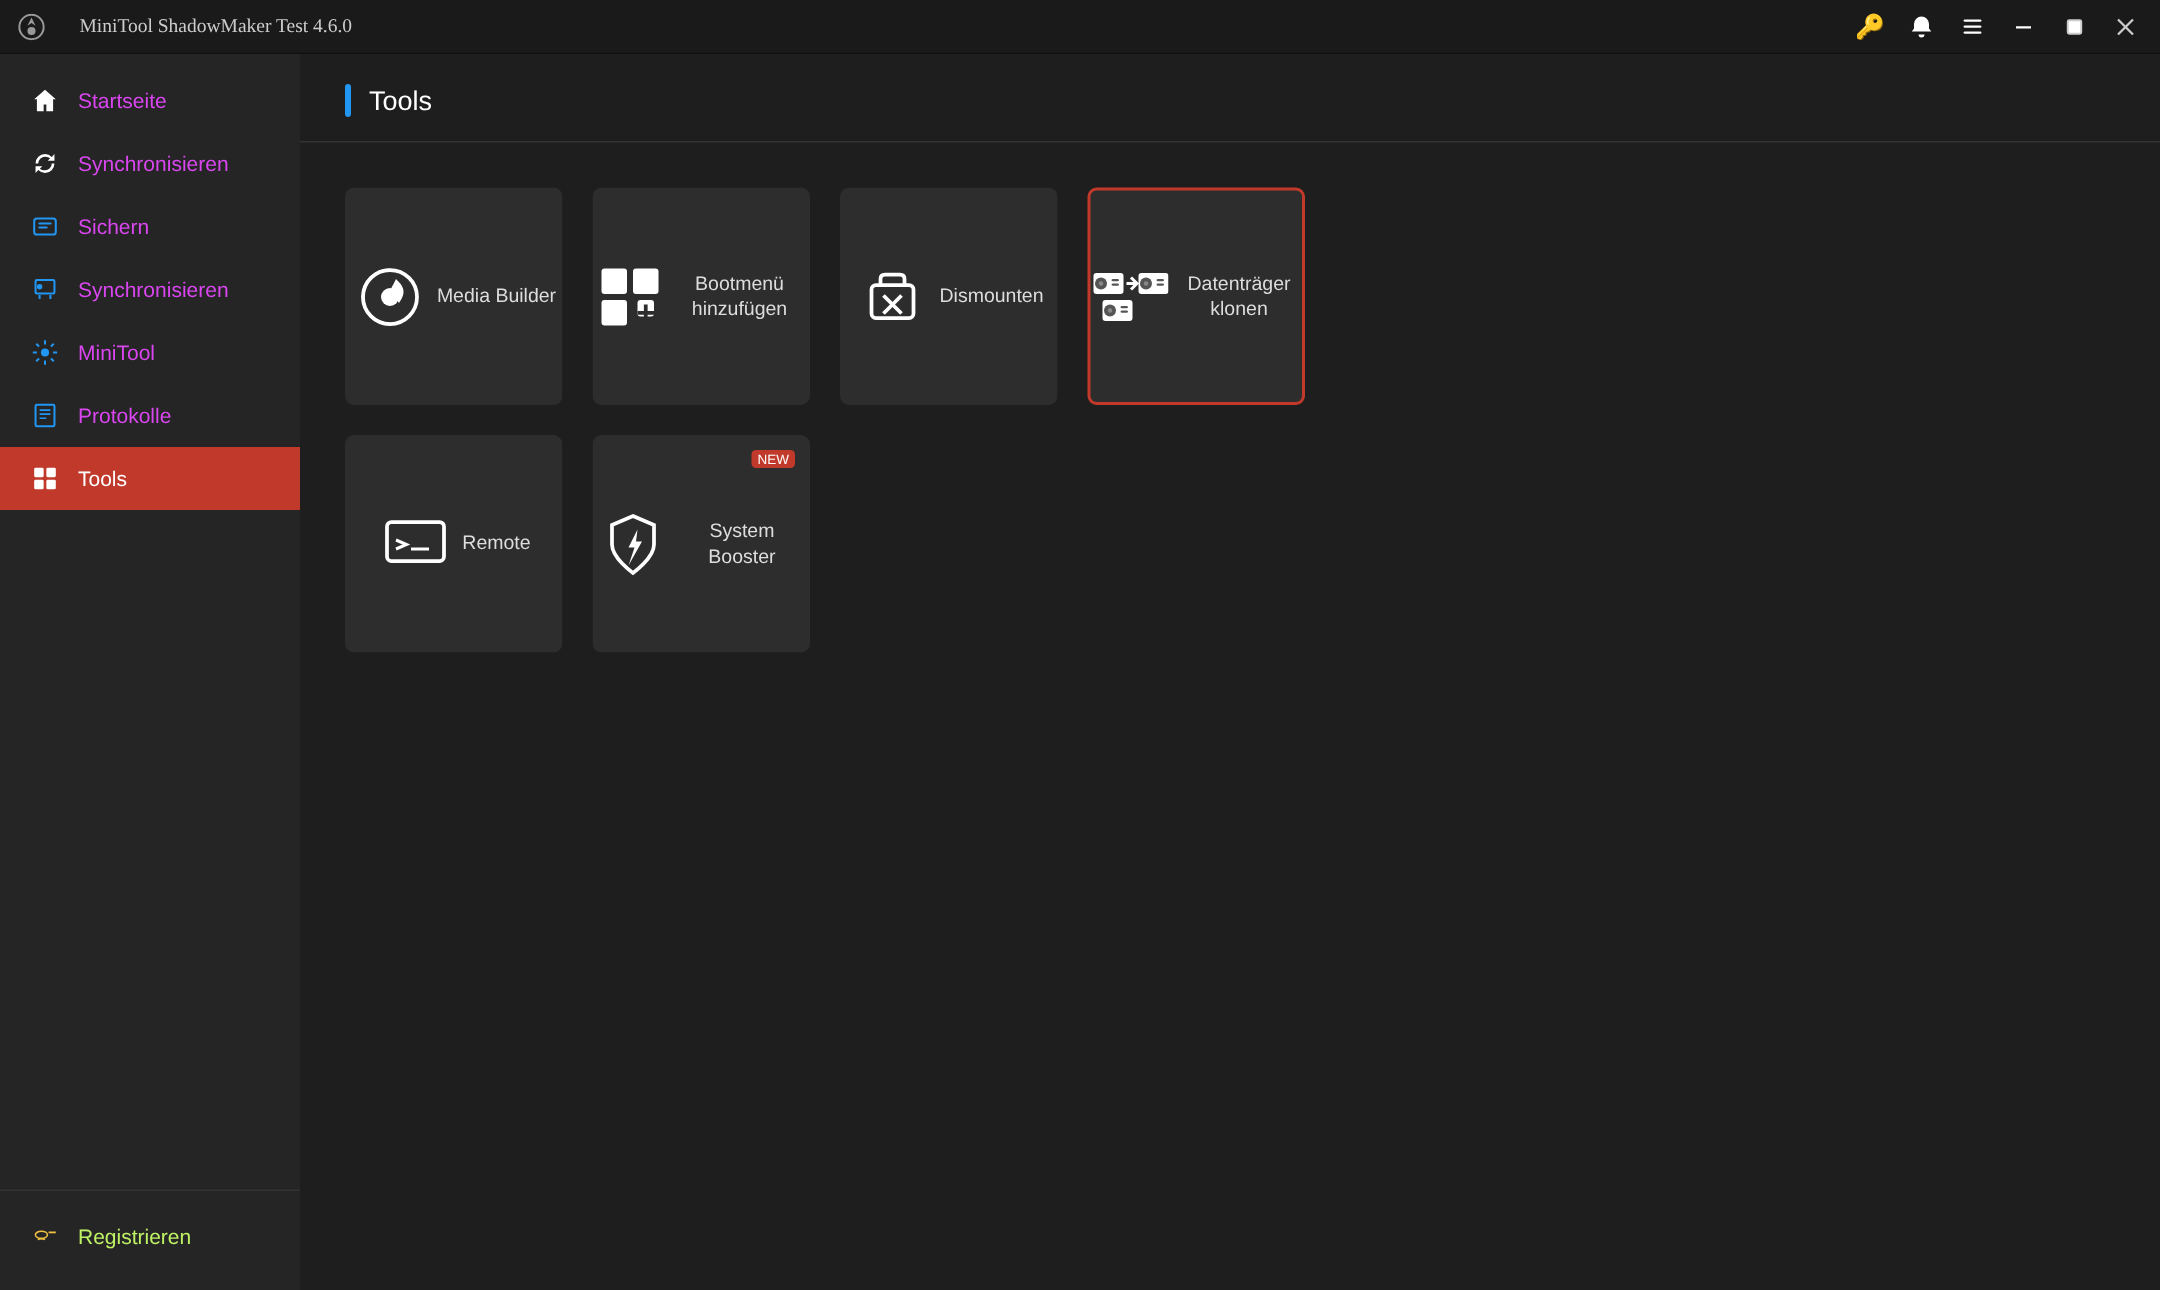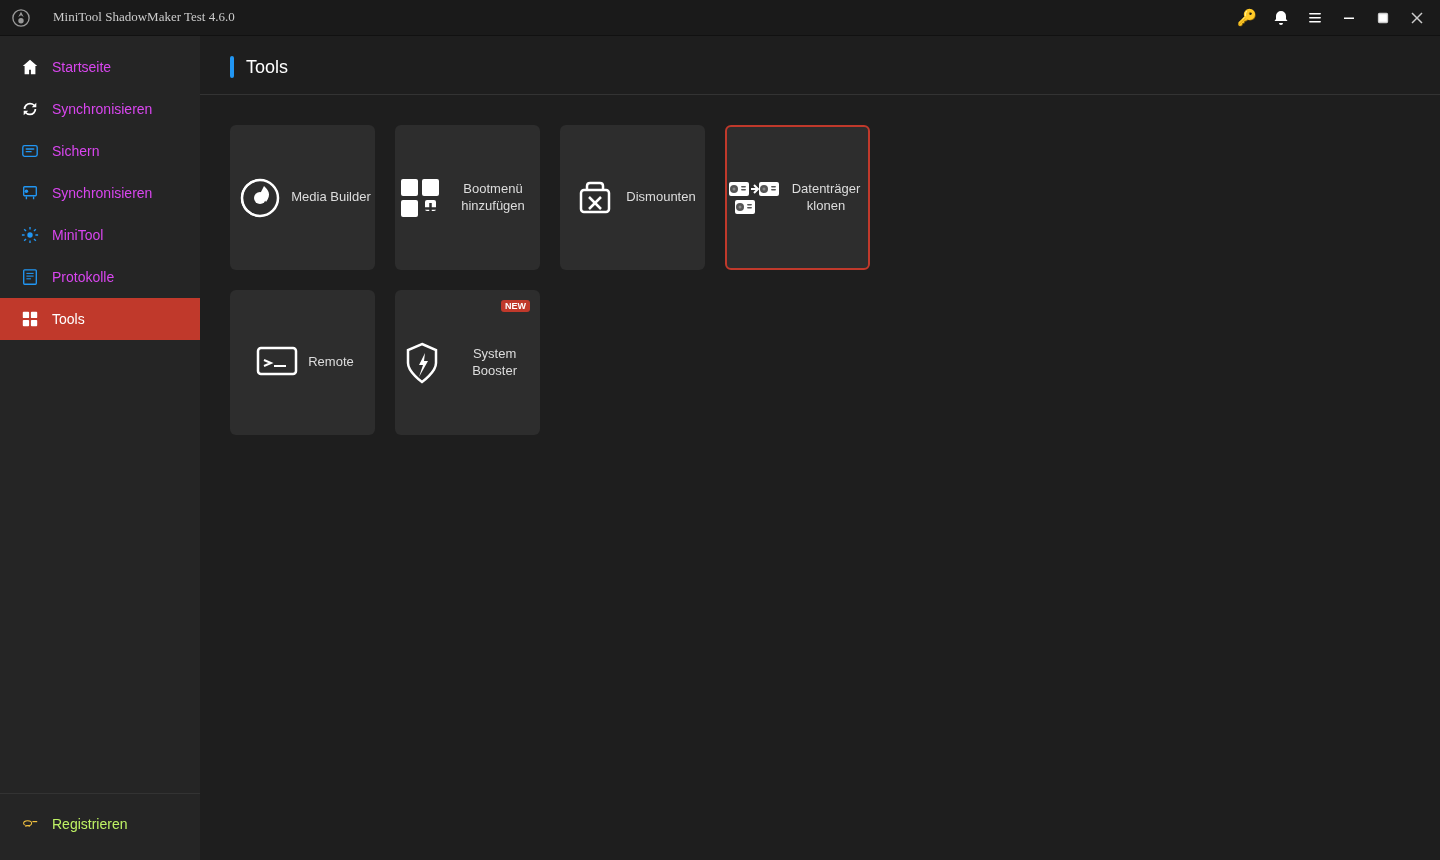--- a/index.html
+++ b/index.html
@@ -181,21 +181,21 @@
       text-align: center;
       line-height: 1.3;
     }
     .new-badge {
       position: absolute;
       top: 8px;
       right: 8px;
       background: #c0392b;
       color: #fff;
       font-size: 9px;
-      font-weight: bold;
+      font-weight: normal;
       padding: 1px 4px;
       border-radius: 3px;
     }
 
     
     svg { fill: #fff; }
   </style>
 </head>
 <body>
 

